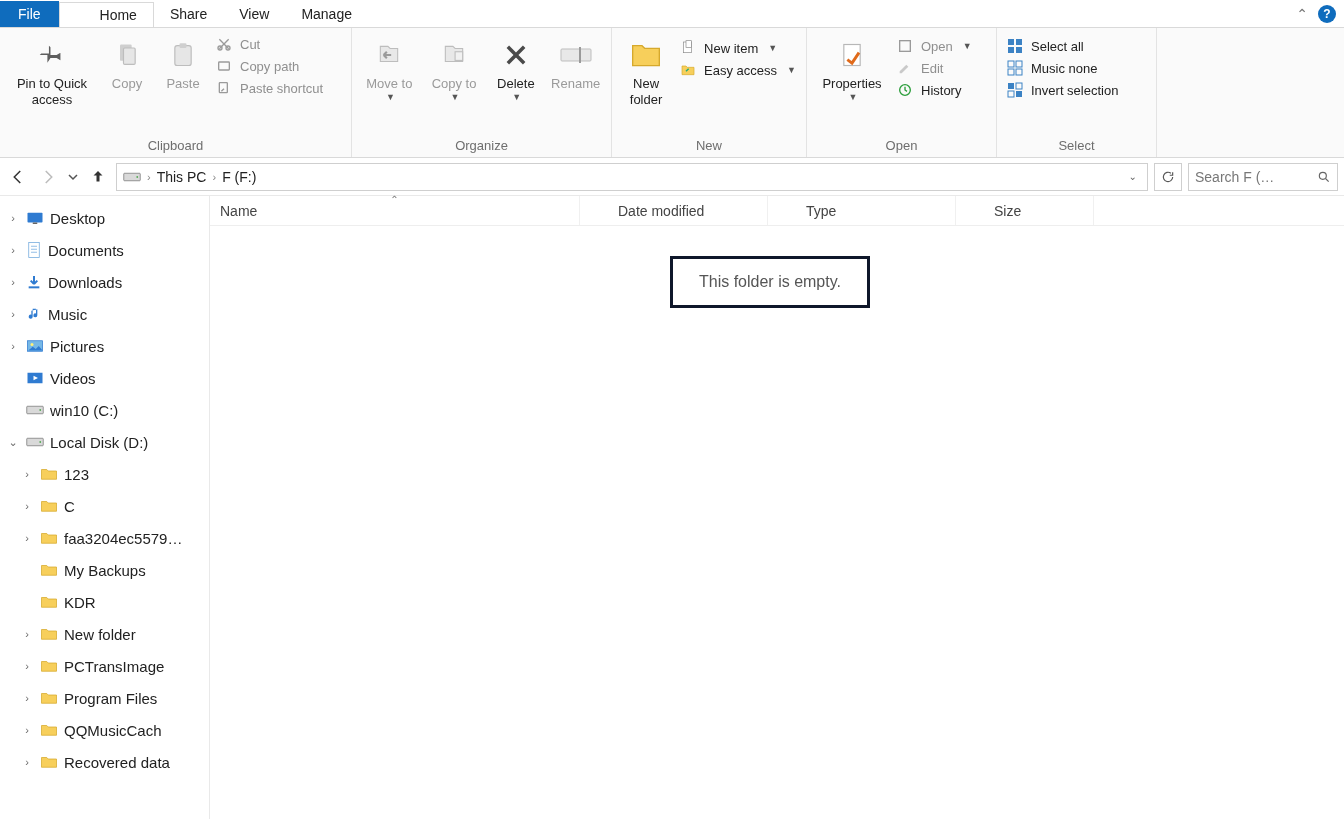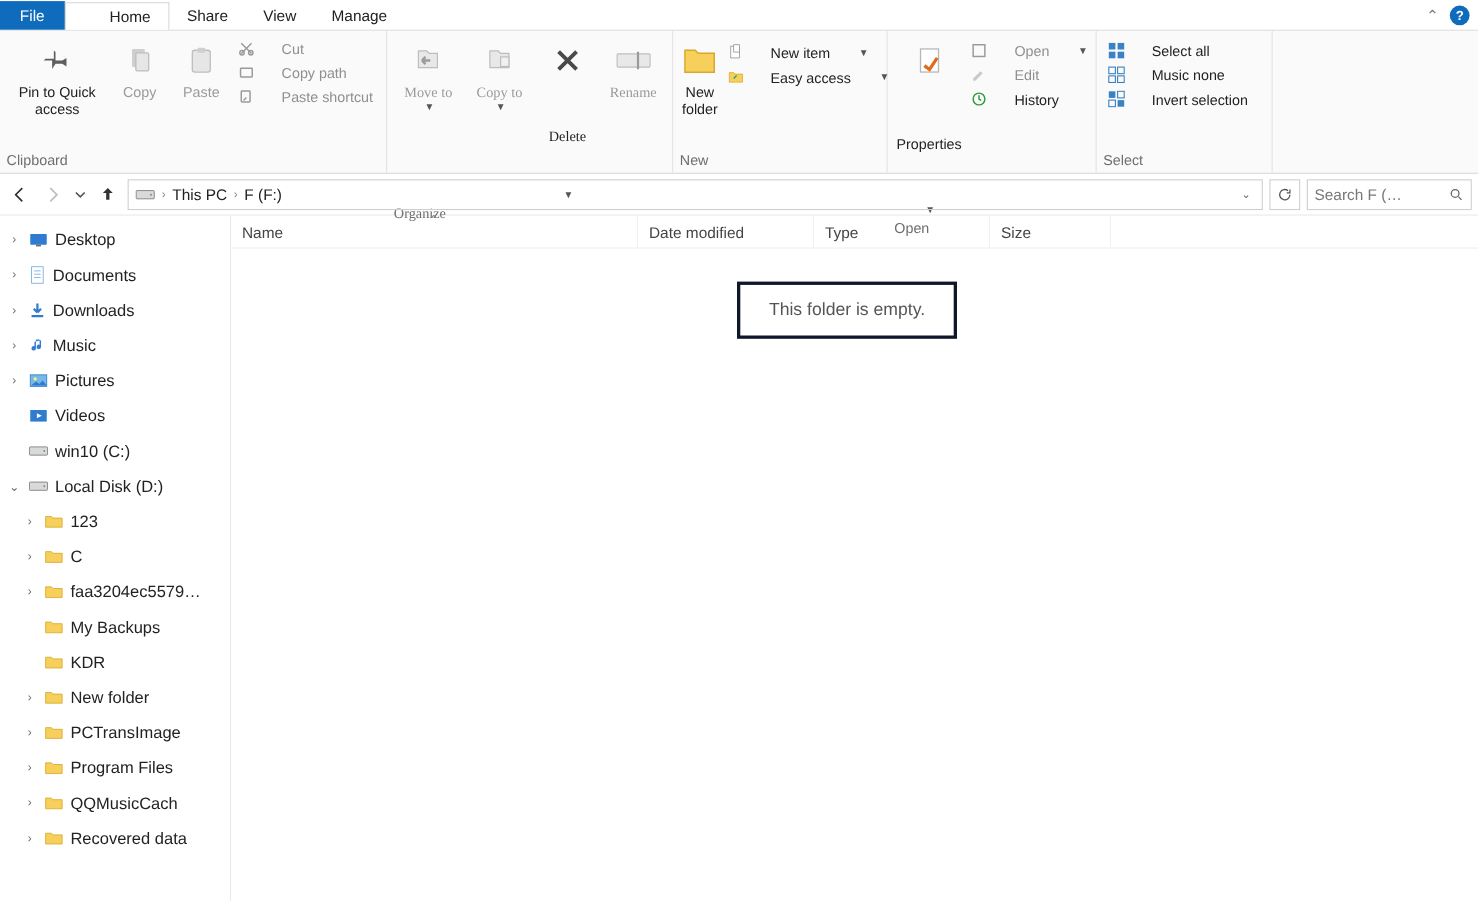--- a/index.html
+++ b/index.html
@@ -70,21 +70,21 @@
     padding: 2px 6px 0 6px;
   }
   .group-body {
     flex: 1;
     display: flex;
     align-items: flex-start;
     gap: 2px;
     padding-top: 4px;
   }
   .group-label {
-    text-align: left;
+    text-align: center;
     font-size: 13px;
     color: #6e6e6e;
     padding: 2px 0 4px 0;
   }
   .bigbtn {
     display: flex;
     flex-direction: column;
     align-items: center;
     justify-content: flex-start;
     width: 64px;
@@ -104,21 +104,21 @@
   .bigbtn.dim { color: #9a9a9a; }
   .smallcol {
     display: flex;
     flex-direction: column;
     gap: 6px;
     padding: 2px 4px 0 4px;
   }
   .smallbtn {
     display: flex;
     align-items: center;
-    gap: 24px;
+    gap: 8px;
     font-size: 13px;
     white-space: nowrap;
     cursor: default;
   }
   .smallbtn.dim { color: #8f8f8f; }
   .dd { font-size: 9px; color: #555; margin-left: 2px; }
 
   
   .navrow {
     display: flex;
@@ -199,20 +199,21 @@
     flex-direction: column;
     position: relative;
   }
   .cols {
     display: flex;
     height: 30px;
     border-bottom: 1px solid #eee;
     align-items: center;
     font-size: 14px;
     color: #444;
+    gap: 28px;
   }
   .col { padding: 0 10px; border-right: 1px solid #f0f0f0; height: 100%; display: flex; align-items: center; }
   .col.name { width: 370px; position: relative; }
   .col.name .sort {
     position: absolute;
     left: 50%;
     top: -2px;
     transform: translateX(-50%);
     font-size: 10px;
     color: #777;
@@ -309,21 +310,21 @@
                 <path d="M8 17l4-4" stroke="#9a9a9a" stroke-width="2"></path>
               </svg>
           </span>
           <span>Paste shortcut</span>
         </div>
       </div>
     </div>
     <div class="group-label">Clipboard</div>
   </div>
 
-  <div class="group" style="width:260px;font-family:Liberation Serif, serif;">
+  <div class="group" style="width:260px;">
     <div class="group-body">
       <div class="bigbtn dim">
         <span class="ic">
           <svg width="30" height="26" viewBox="0 0 24 24">
               <path d="M4 4h7l2 2h7v12H4z" fill="#e8e8e8" stroke="#bdbdbd"></path>
               <path d="M14 12H7m0 0l3-3m-3 3l3 3" stroke="#9a9a9a" stroke-width="2" fill="none"></path>
             </svg>
         </span>
         <span>Move to</span>
         <span class="dd">▼</span>
@@ -331,21 +332,21 @@
       <div class="bigbtn dim">
         <span class="ic">
           <svg width="30" height="26" viewBox="0 0 24 24">
               <path d="M4 4h7l2 2h7v12H4z" fill="#e8e8e8" stroke="#bdbdbd"></path>
               <rect x="13" y="9" width="7" height="8" fill="#f1f1f1" stroke="#bdbdbd"></rect>
             </svg>
         </span>
         <span>Copy to</span>
         <span class="dd">▼</span>
       </div>
-      <div class="bigbtn" style="width:58px;gap:40px;">
+      <div class="bigbtn" style="width:58px;">
         <span class="ic">
           <svg width="28" height="28" viewBox="0 0 24 24">
               <path d="M5 5l14 14M19 5L5 19" stroke="#4a4a4a" stroke-width="3"></path>
             </svg>
         </span>
         <span>Delete</span>
         <span class="dd">▼</span>
       </div>
       <div class="bigbtn dim" style="width:60px;">
         <span class="ic">
@@ -391,21 +392,21 @@
           <span>Easy access</span>
           <span class="dd">▼</span>
         </div>
       </div>
     </div>
     <div class="group-label">New</div>
   </div>
 
   <div class="group" style="width:190px;">
     <div class="group-body">
-      <div class="bigbtn" style="width:78px;gap:47px;">
+      <div class="bigbtn" style="width:78px;">
         <span class="ic">
           <svg width="28" height="30" viewBox="0 0 24 24">
               <rect x="5" y="3" width="14" height="18" fill="#fff" stroke="#b7b7b7"></rect>
               <path d="M8 16l4 3 6-9" stroke="#e06a1a" stroke-width="2.5" fill="none"></path>
             </svg>
         </span>
         <span>Properties</span>
         <span class="dd">▼</span>
       </div>
       <div class="smallcol" style="padding-top:4px;">

